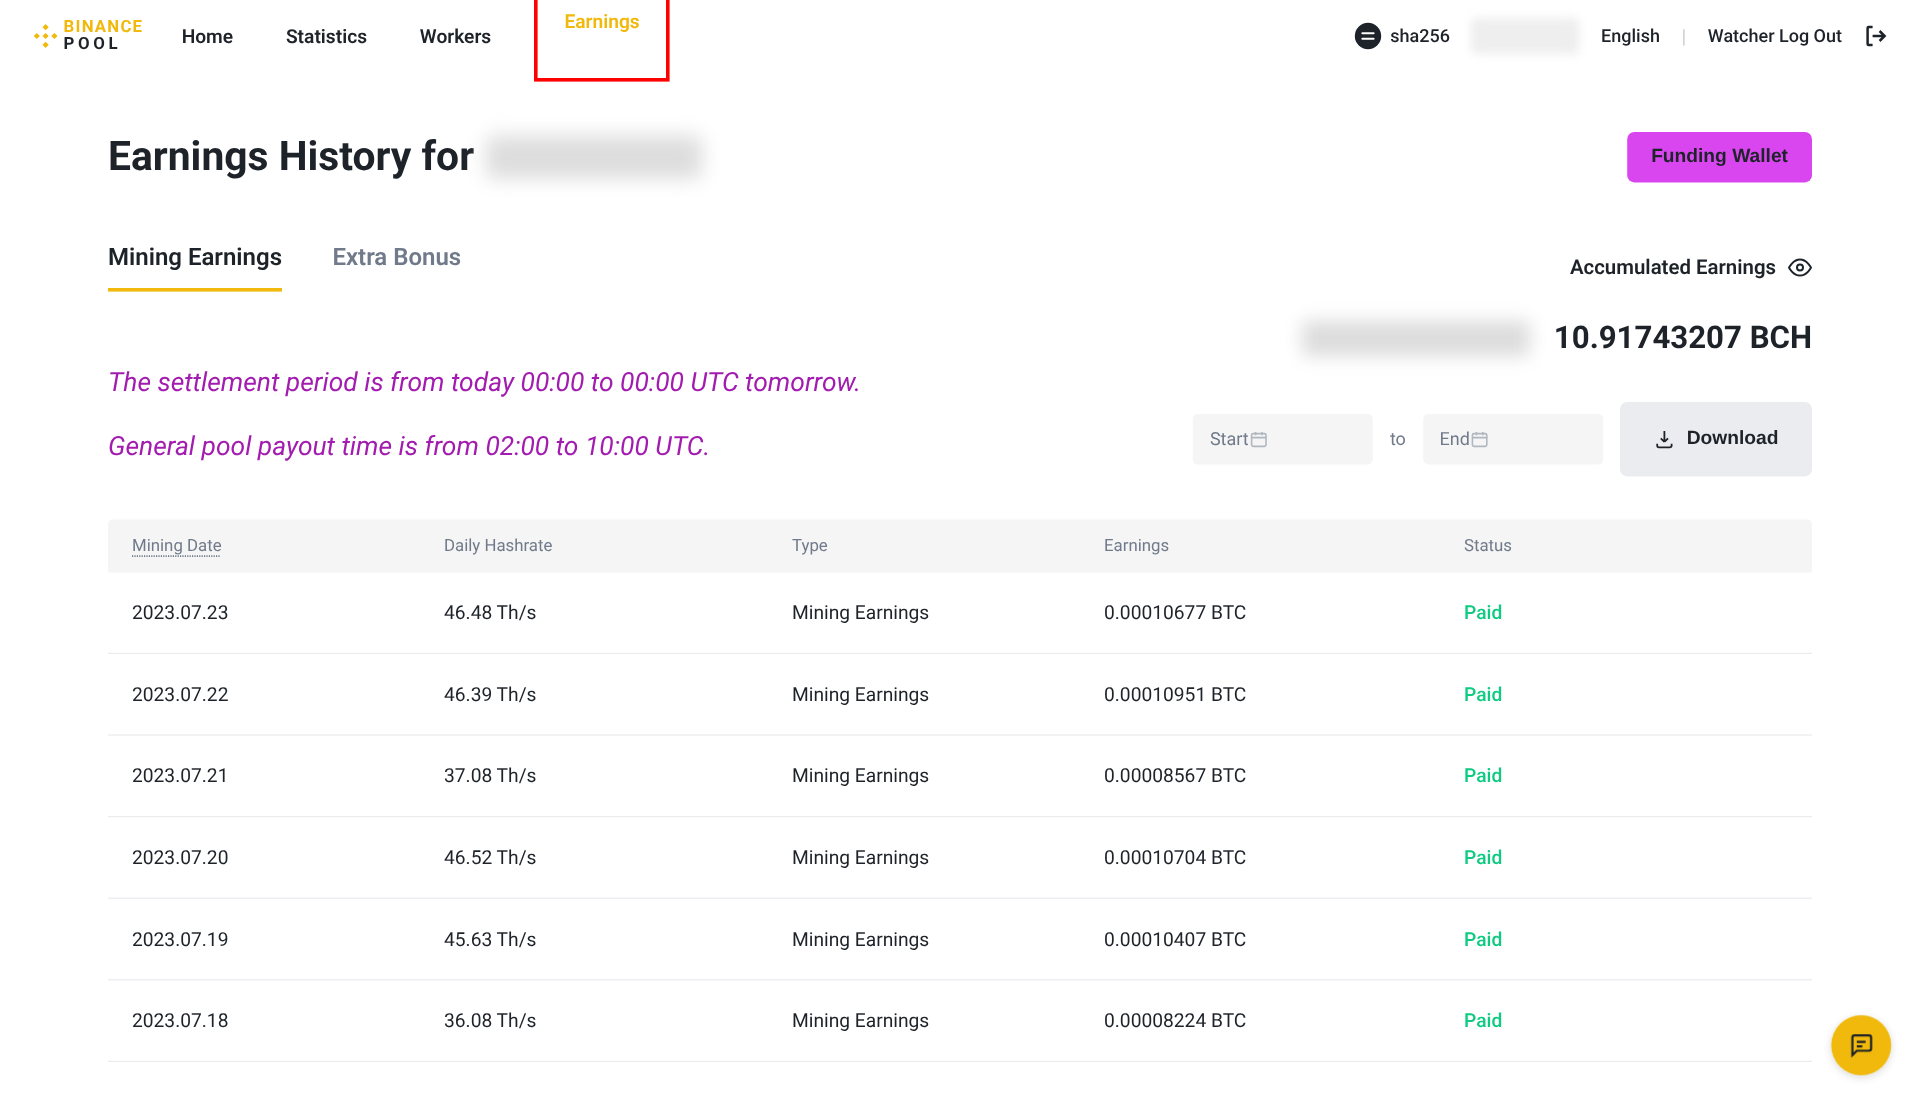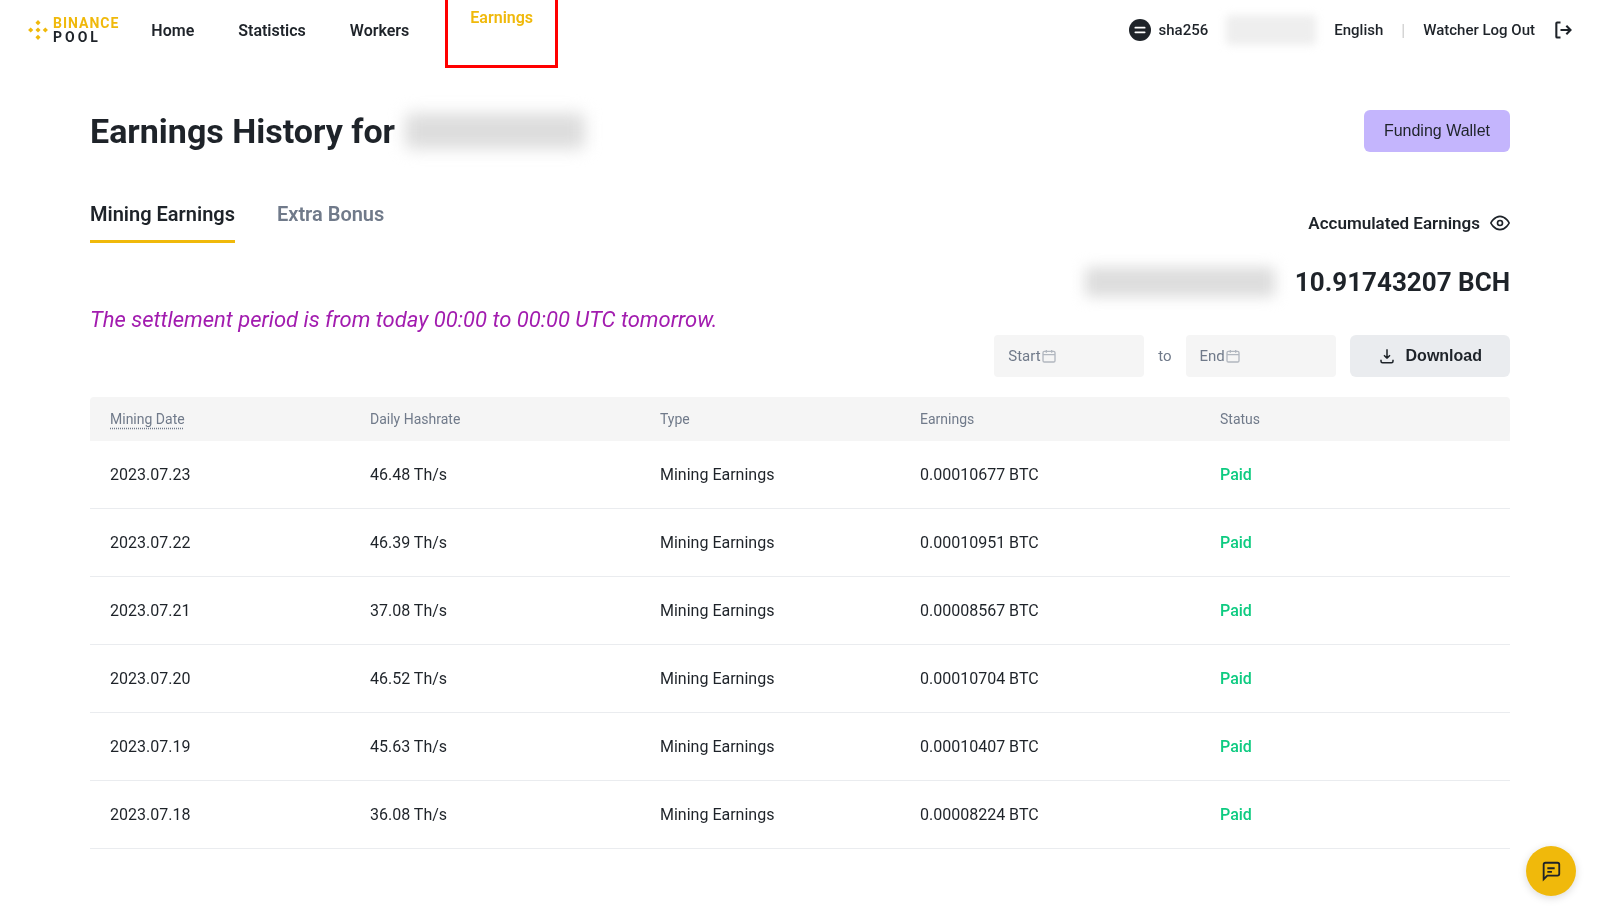--- a/index.html
+++ b/index.html
@@ -20,40 +20,40 @@
 .user-blur { width:90px; height:30px; background:#eee; filter:blur(4px); border-radius:4px; }
 .lang { font-size:15px; font-weight:500;text-align:center; }
 .divider { color:#ccc; }
 .logout { display:flex; align-items:center; gap:18px; font-size:15px; font-weight:500; cursor:pointer; }
 .logout-icon { width:20px; height:20px; }
 
 .main { padding:0 90px; }
 .title-row { display:flex; align-items:center; justify-content:space-between; margin-top:50px; }
 .title { font-size:34px; font-weight:700; display:flex; align-items:center; gap:10px; }
 .title-blur { width:180px; height:36px; background:#ddd; filter:blur(8px); border-radius:6px; display:inline-block; }
-.funding-btn { background:#c4b5fd; border:none; padding:12px 20px; font-size:16px; font-weight:400; border-radius:6px; cursor:pointer; color:#1e2329; }
+.funding-btn { background:#d946ef; border:none; padding:12px 20px; font-size:16px; font-weight:700; border-radius:6px; cursor:pointer; color:#1e2329; }
 
 .tabs-row { display:flex; align-items:center; justify-content:space-between; margin-top:50px; }
 .tabs { display:flex; gap:42px; }
 .tab { font-size:20px; font-weight:600; color:#707a8a; padding-bottom:14px; cursor:pointer; }
 .tab.active { color:#1e2329; border-bottom:3px solid #F0B90B; }
 .accum { display:flex; align-items:center; gap:10px; font-size:17px; font-weight:600; }
 .eye-icon { width:20px; height:20px; }
 
 .balances { display:flex; justify-content:flex-end; align-items:center; gap:20px; margin-top:24px; }
 .bal-blur { width:190px; height:30px; background:#ddd; filter:blur(7px); border-radius:4px; }
 .bal-bch { font-size:26px; font-weight:700; }
 
 .info-row { display:flex; justify-content:space-between; align-items:flex-start; margin-top:10px; }
 .info-text p { font-size:22px; color:#a21caf; margin-bottom:28px;font-style:italic; }
 .controls { display:flex; align-items:center; gap:14px; margin-top:28px; }
 .date-input { background:#f5f5f5; border:none; padding:12px 14px; width:150px; font-size:15px; color:#707a8a; display:flex; align-items:center; justify-content:flex-start; border-radius:4px; cursor:pointer; }
 .cal-icon { width:16px; height:16px; opacity:.5; }
 .to { font-size:15px; color:#707a8a; }
-.download-btn { background:#eaecef; border:none; padding:12px 28px; font-size:16px; font-weight:600; border-radius:6px; display:flex; align-items:center; gap:10px; cursor:pointer; color:#1e2329; }
+.download-btn { background:#eaecef; border:none; padding:22px 28px; font-size:16px; font-weight:600; border-radius:6px; display:flex; align-items:center; gap:10px; cursor:pointer; color:#1e2329; }
 .dl-icon { width:18px; height:18px; }
 
 .table { margin-top:20px; }
 .thead { display:flex; background:#f5f5f5; padding:14px 20px; font-size:14px; color:#707a8a; border-radius:4px 4px 0 0; }
 .thead .th.mining-date { text-decoration:underline dotted; text-underline-offset:4px; }
 .tbody .tr { display:flex; padding:24px 20px; border-bottom:1px solid #eaecef; font-size:16px; color:#1e2329; }
 .c-date { width:260px; }
 .c-hash { width:290px; }
 .c-type { width:260px; }
 .c-earn { width:300px; }
@@ -136,20 +136,21 @@
   </div>
 
   <div class="balances">
     <div class="bal-blur"></div>
     <div class="bal-bch">10.91743207 BCH</div>
   </div>
 
   <div class="info-row">
     <div class="info-text">
       <p>The settlement period is from today 00:00 to 00:00 UTC tomorrow.</p>
+      <p>General pool payout time is from 02:00 to 10:00 UTC.</p>
     </div>
     <div class="controls">
       <div class="date-input">
         <span>Start</span>
         <svg class="cal-icon" viewBox="0 0 24 24" fill="none" stroke="#707a8a" stroke-width="2">
             <rect x="3" y="5" width="18" height="16" rx="2"></rect>
             <path d="M3 10h18M8 3v4M16 3v4"></path>
           </svg>
       </div>
       <span class="to">to</span>

